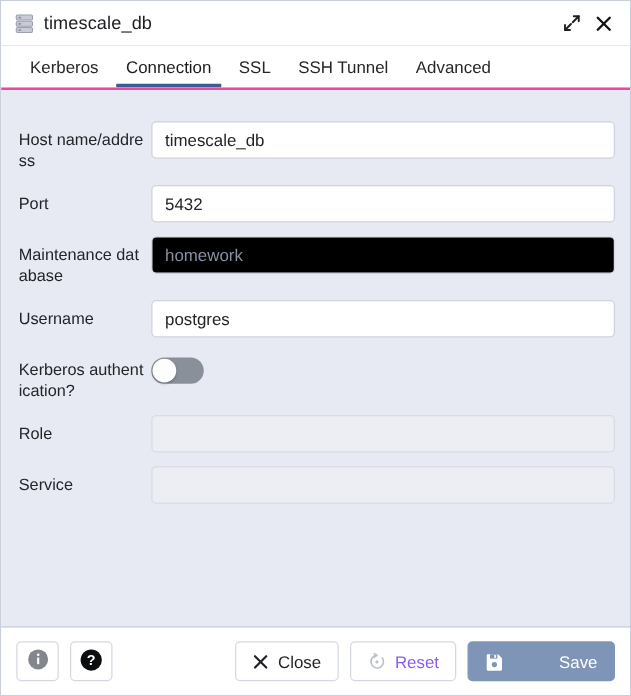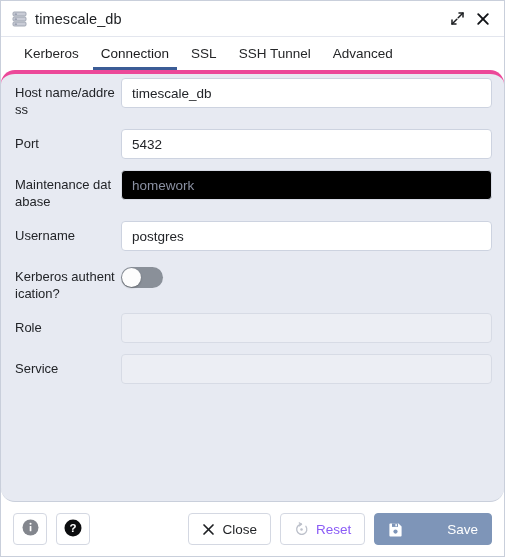--- a/index.html
+++ b/index.html
@@ -91,27 +91,26 @@
     right: 3px;
     bottom: 0;
     height: 3px;
     background: #3b5c96;
   }
 
   
   .panel {
     flex: 1 1 auto;
     background: #e7eaf2;
-    border-top: 4px solid #ec4899;
+    border-top: 2px solid #ec4899;
     border-bottom: 1px solid #c9cfdb;
-    padding: 4px 12px 0 0;
+    padding: 25px 12px 0 0;
     box-sizing: border-box;
     overflow: hidden;
     position: relative;
-    border-radius: 14px;
   }
 
   .row {
     display: flex;
     align-items: flex-start;
     margin-bottom: 11px;
     padding-left: 14px;
   }
   .row-label {
     width: 106px;

